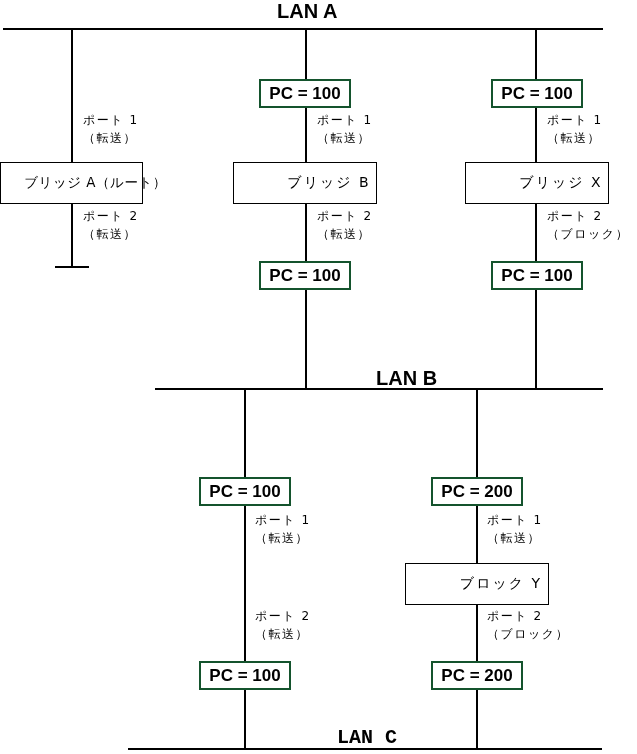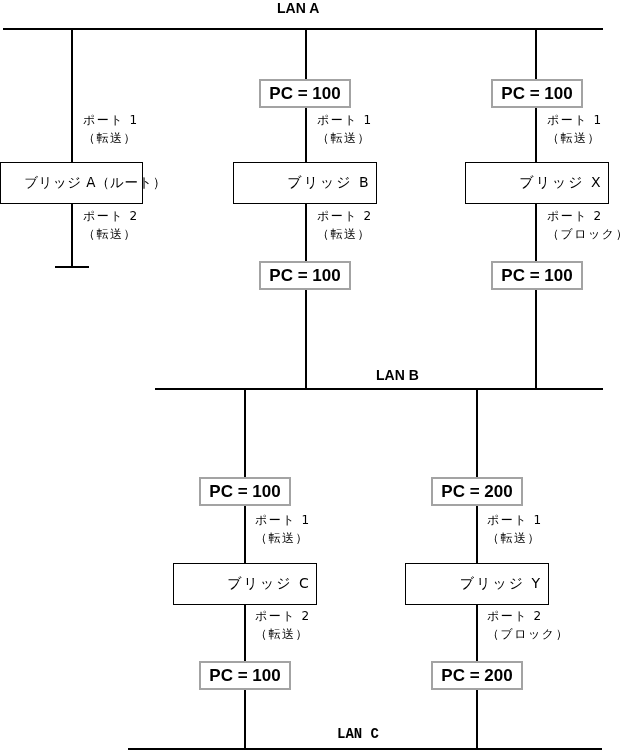--- a/index.html
+++ b/index.html
@@ -11,29 +11,29 @@
     font-family: "DejaVu Sans", sans-serif;
     color: #000000;
     overflow: hidden;
   }
   .hline { position: absolute; height: 2px; background: #000000; }
   .vline { position: absolute; width: 2px; background: #000000; }
   .lan-label {
     position: absolute;
     font-family: "Liberation Sans", sans-serif;
     font-weight: bold;
-    font-size: 14px;
+    font-size: 20px;
     white-space: nowrap;
   }
   .pc-box {
     position: absolute;
     width: 92px;
     height: 29px;
     box-sizing: border-box;
-    border: 2px solid #a3a3a3;
+    border: 2px solid #14532d;
     background: #ffffff;
     display: flex;
     align-items: center;
     justify-content: center;
     font-family: "Liberation Sans", sans-serif;
     font-weight: bold;
     font-size: 17px;
     white-space: nowrap;
   }
   .bridge-box {
@@ -86,22 +86,21 @@
   <div class="pc-box" style="left:259px; top:261px;">PC = 100</div>
   <div class="pc-box" style="left:491px; top:261px;">PC = 100</div>
   <div class="pc-box" style="left:199px; top:477px;">PC = 100</div>
   <div class="pc-box" style="left:431px; top:477px;">PC = 200</div>
   <div class="pc-box" style="left:199px; top:661px;">PC = 100</div>
   <div class="pc-box" style="left:431px; top:661px;">PC = 200</div>
 
   <div class="bridge-box wide-text" style="left:0px; top:162px; width:143px;">ブリッジ A（ルート）</div>
   <div class="bridge-box" style="left:233px; top:162px;">ブリッジ B</div>
   <div class="bridge-box" style="left:465px; top:162px;">ブリッジ X</div>
-  <div class="bridge-box" style="left:173px; top:563px;">ブリッジ C</div>
-  <div class="bridge-box" style="left:405px; top:563px;">ブリッジ Y</div>
+  <div class="bridge-box" style="left:405px; top:563px;">ブロック Y</div>
 
   <div class="port-label" style="left:83px; top:111px;">
     <div>ポート 1</div>
     <div>（転送）</div>
   </div>
   <div class="port-label" style="left:83px; top:207px;">
     <div>ポート 2</div>
     <div>（転送）</div>
   </div>
 

